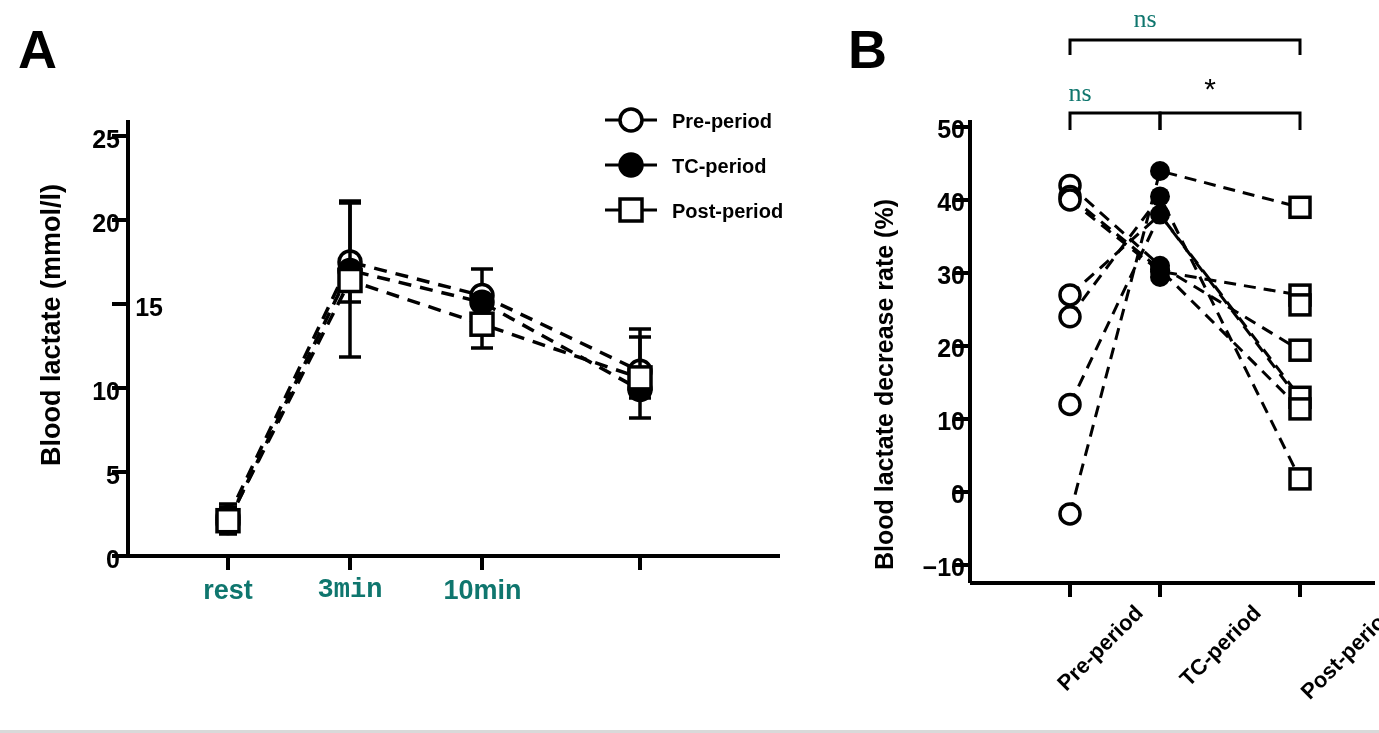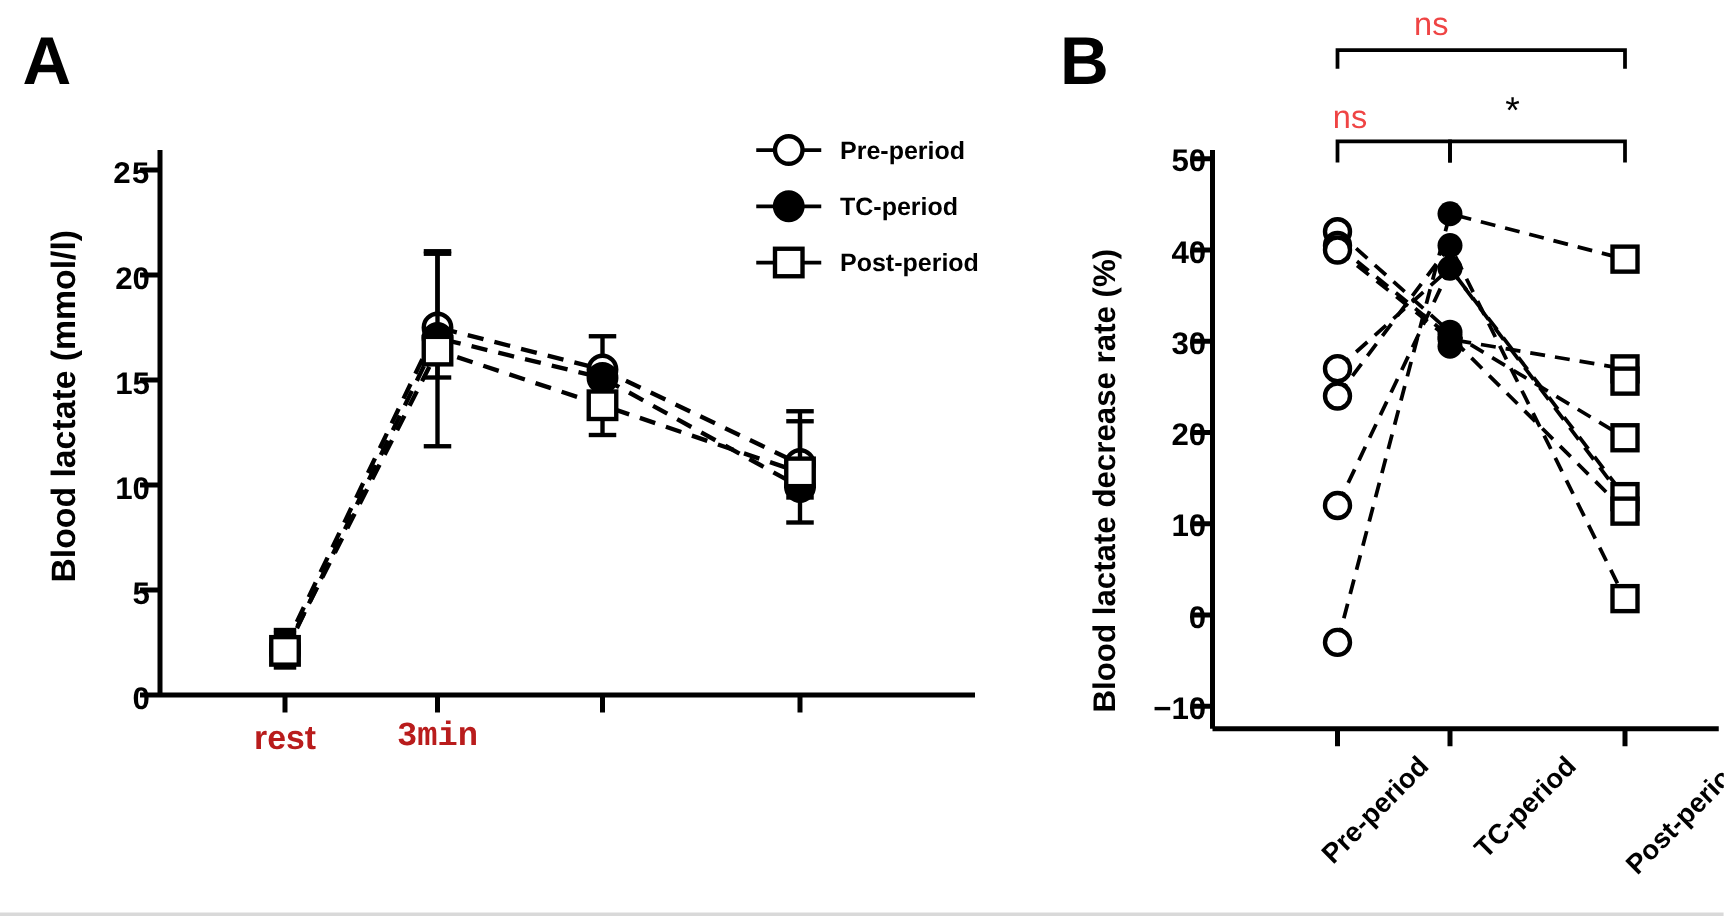--- a/index.html
+++ b/index.html
@@ -64,21 +64,21 @@
     font-weight: bold;
     font-size: 25px;
     color: #000;
     text-align: right;
     white-space: nowrap;
   }
   .xtick-a {
     position: absolute;
     font-weight: bold;
     font-size: 27px;
-    color: #b91c1c;
+    color: #0f766e;
     white-space: nowrap;
     text-align: center;
   }
   .xtick-b {
     position: absolute;
     font-weight: bold;
     font-size: 22px;
     color: #000;
     white-space: nowrap;
     transform-origin: 100% 0;
@@ -88,23 +88,24 @@
   .legend-label {
     position: absolute;
     font-weight: bold;
     font-size: 20px;
     color: #000;
     white-space: nowrap;
   }
   .sig-label {
     position: absolute;
     font-size: 26px;
-    color: #ef4444;
+    color: #0f766e;
     white-space: nowrap;
     text-align: center;
+    font-family: Liberation Serif, serif;
   }
   .sig-star {
     position: absolute;
     font-size: 30px;
     color: #000;
     white-space: nowrap;
     text-align: center;
   }
   svg { position: absolute; left: 0; top: 0; overflow: visible; }
   .bottom-rule {
@@ -120,29 +121,30 @@
 <body>
 
 <div class="figure">
 
   <div class="panel" id="panel-a">
 
     <div class="panel-letter" id="panel-a-letter">A</div>
 
     <div class="axis-title ylabel-a">Blood lactate (mmol/l)</div>
 
-    <div class="tick-label" style="left:60px; top:125px; width:60px;font-family:Liberation Mono, monospace;">25</div>
+    <div class="tick-label" style="left:60px; top:125px; width:60px;">25</div>
     <div class="tick-label" style="left:60px; top:209px; width:60px;">20</div>
-    <div class="tick-label" style="left:60px; top:293px; width:60px;">15</div>
+    <div class="tick-label" style="left:60px; top:293px; width:60px;padding-left:43px;">15</div>
     <div class="tick-label" style="left:60px; top:377px; width:60px;">10</div>
     <div class="tick-label" style="left:60px; top:461px; width:60px;">5</div>
     <div class="tick-label" style="left:60px; top:545px; width:60px;">0</div>
 
     <div class="xtick-a" style="left:168px; top:575px; width:120px;">rest</div>
     <div class="xtick-a" style="left:290px; top:575px; width:120px;font-family:Liberation Mono, monospace;">3min</div>
+    <div class="xtick-a" style="left:415px; top:575px; width:135px;">10min</div>
 
     <div class="legend-label" style="left:672px; top:110px;">Pre-period</div>
     <div class="legend-label" style="left:672px; top:155px;">TC-period</div>
     <div class="legend-label" style="left:672px; top:200px;">Post-period</div>
 
     <svg width="830" height="733">
 
       <g>
         <line x1="128" y1="120" x2="128" y2="556" stroke="#000" stroke-width="4"></line>
         <line x1="128" y1="556" x2="780" y2="556" stroke="#000" stroke-width="4"></line>

